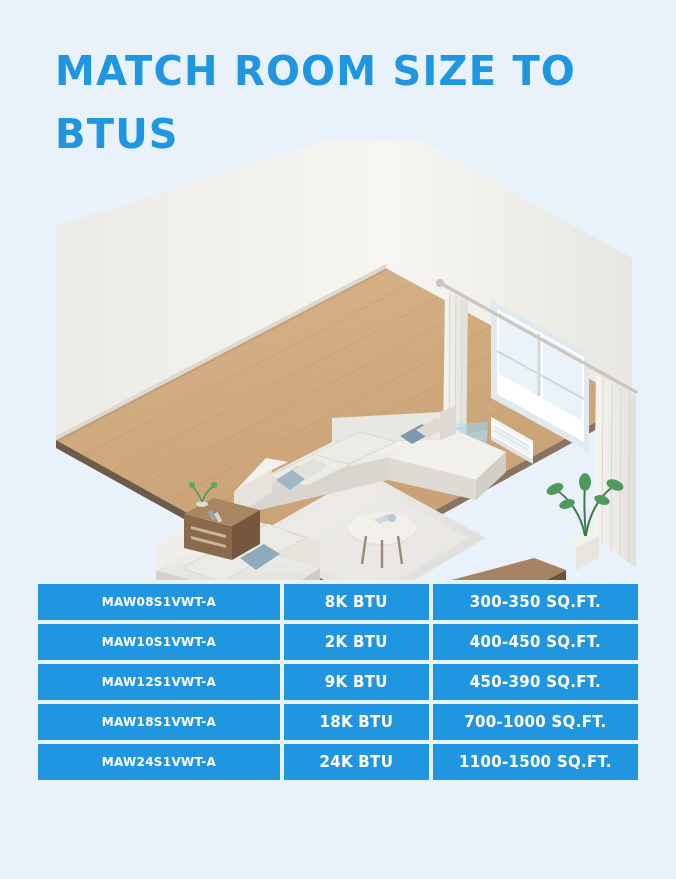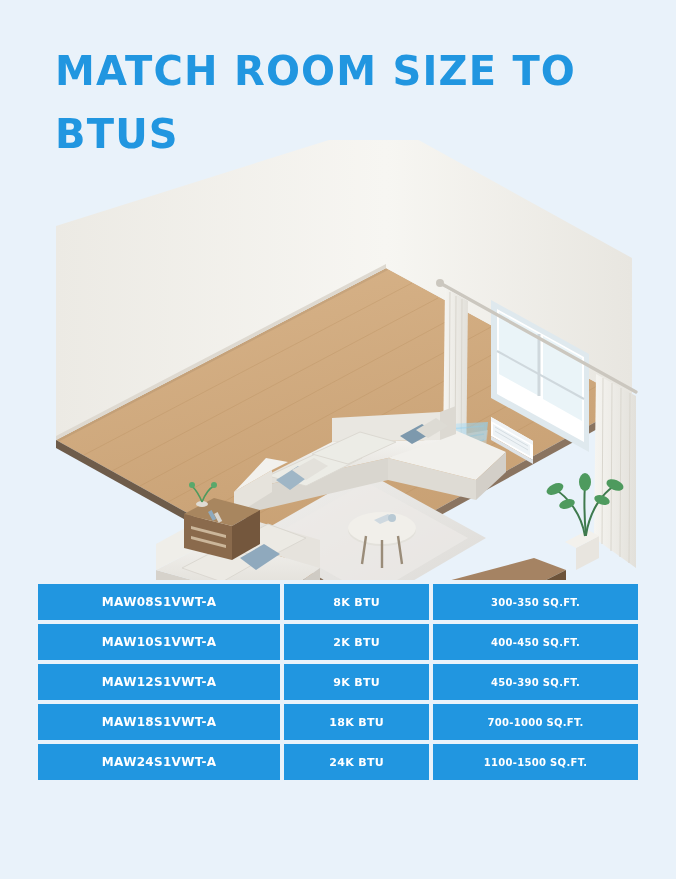--- a/index.html
+++ b/index.html
@@ -62,26 +62,26 @@
     font-weight: bold;
     font-family: "DejaVu Sans", sans-serif;
   }
   .col-model {
     width: 246px;
     font-size: 12px;
     letter-spacing: 0.3px;
   }
   .col-btu {
     width: 148px;
-    font-size: 11px;
+    font-size: 15px;
     letter-spacing: 0.3px;
   }
   .col-area {
     width: 210px;
-    font-size: 10px;
+    font-size: 15px;
     letter-spacing: 0.3px;
   }
 </style>
 </head>
 <body>
 
 <div class="page">
 
   <div class="headline">MATCH ROOM SIZE TO BTUS</div>
 

